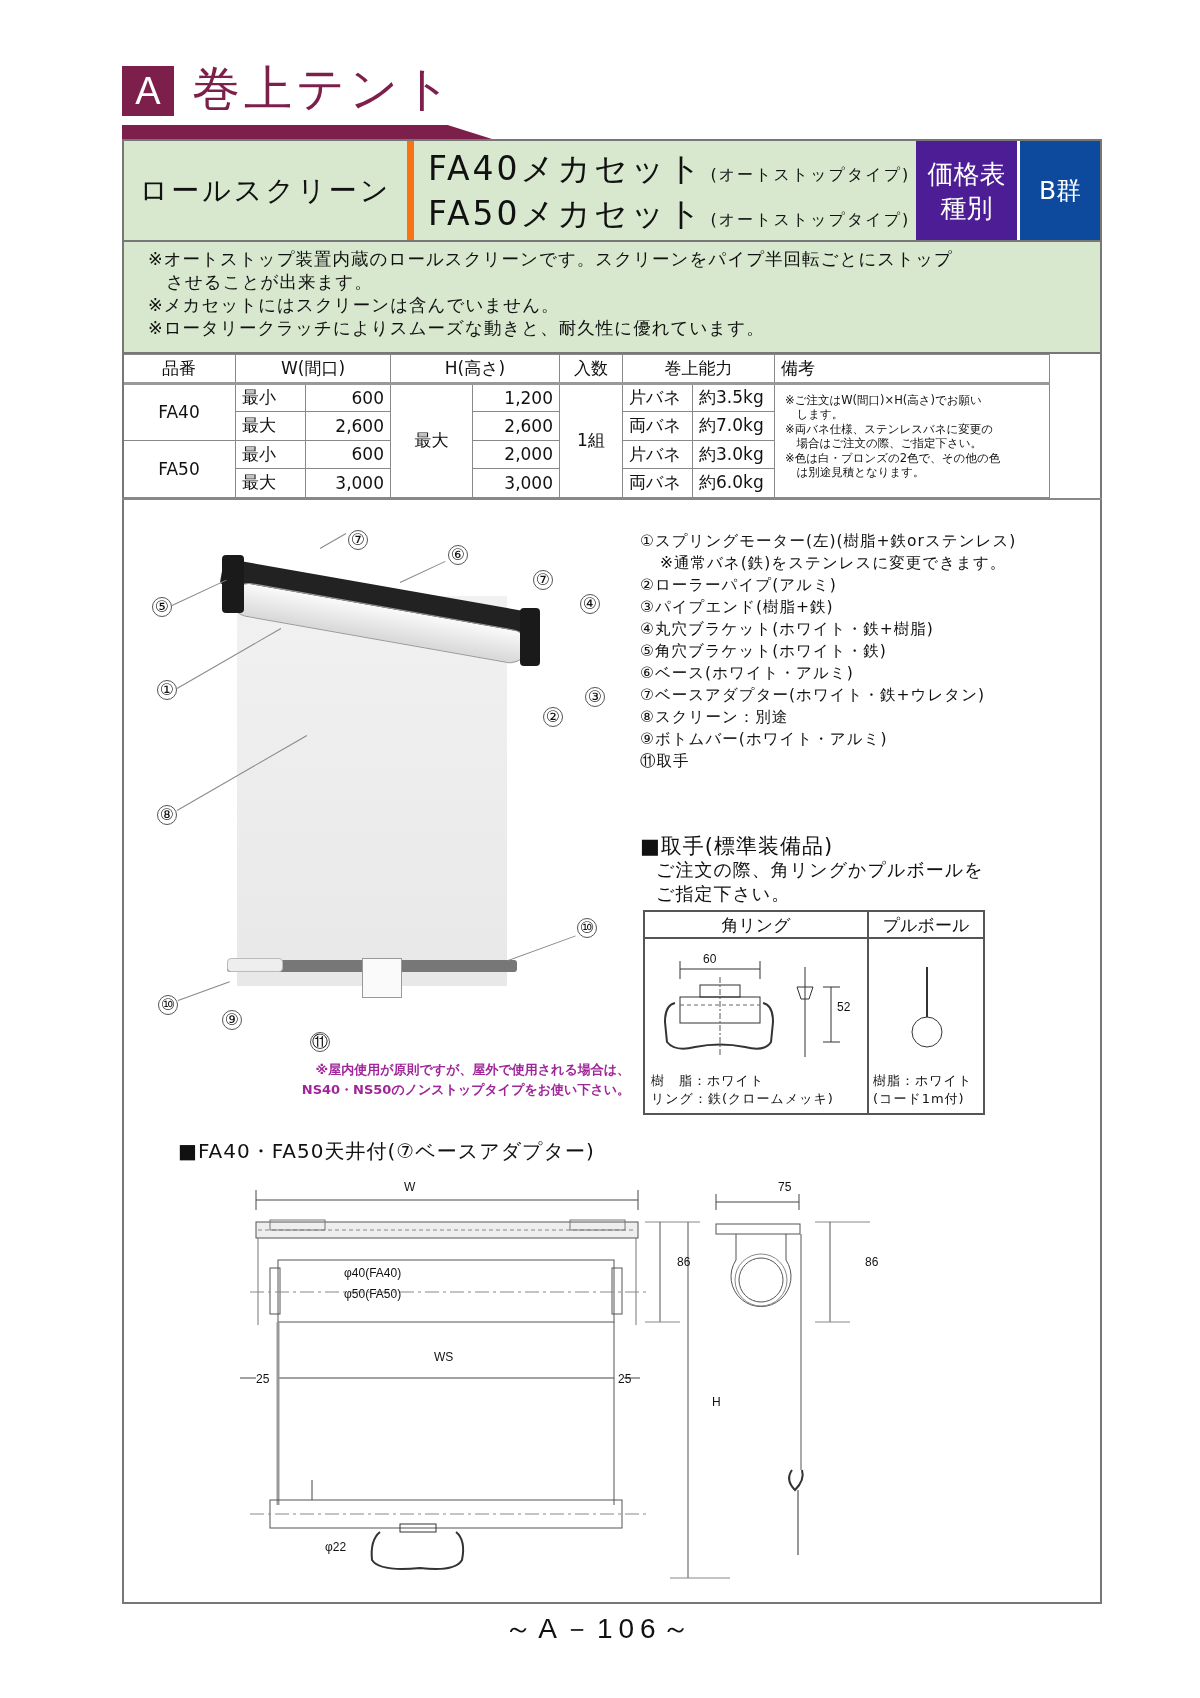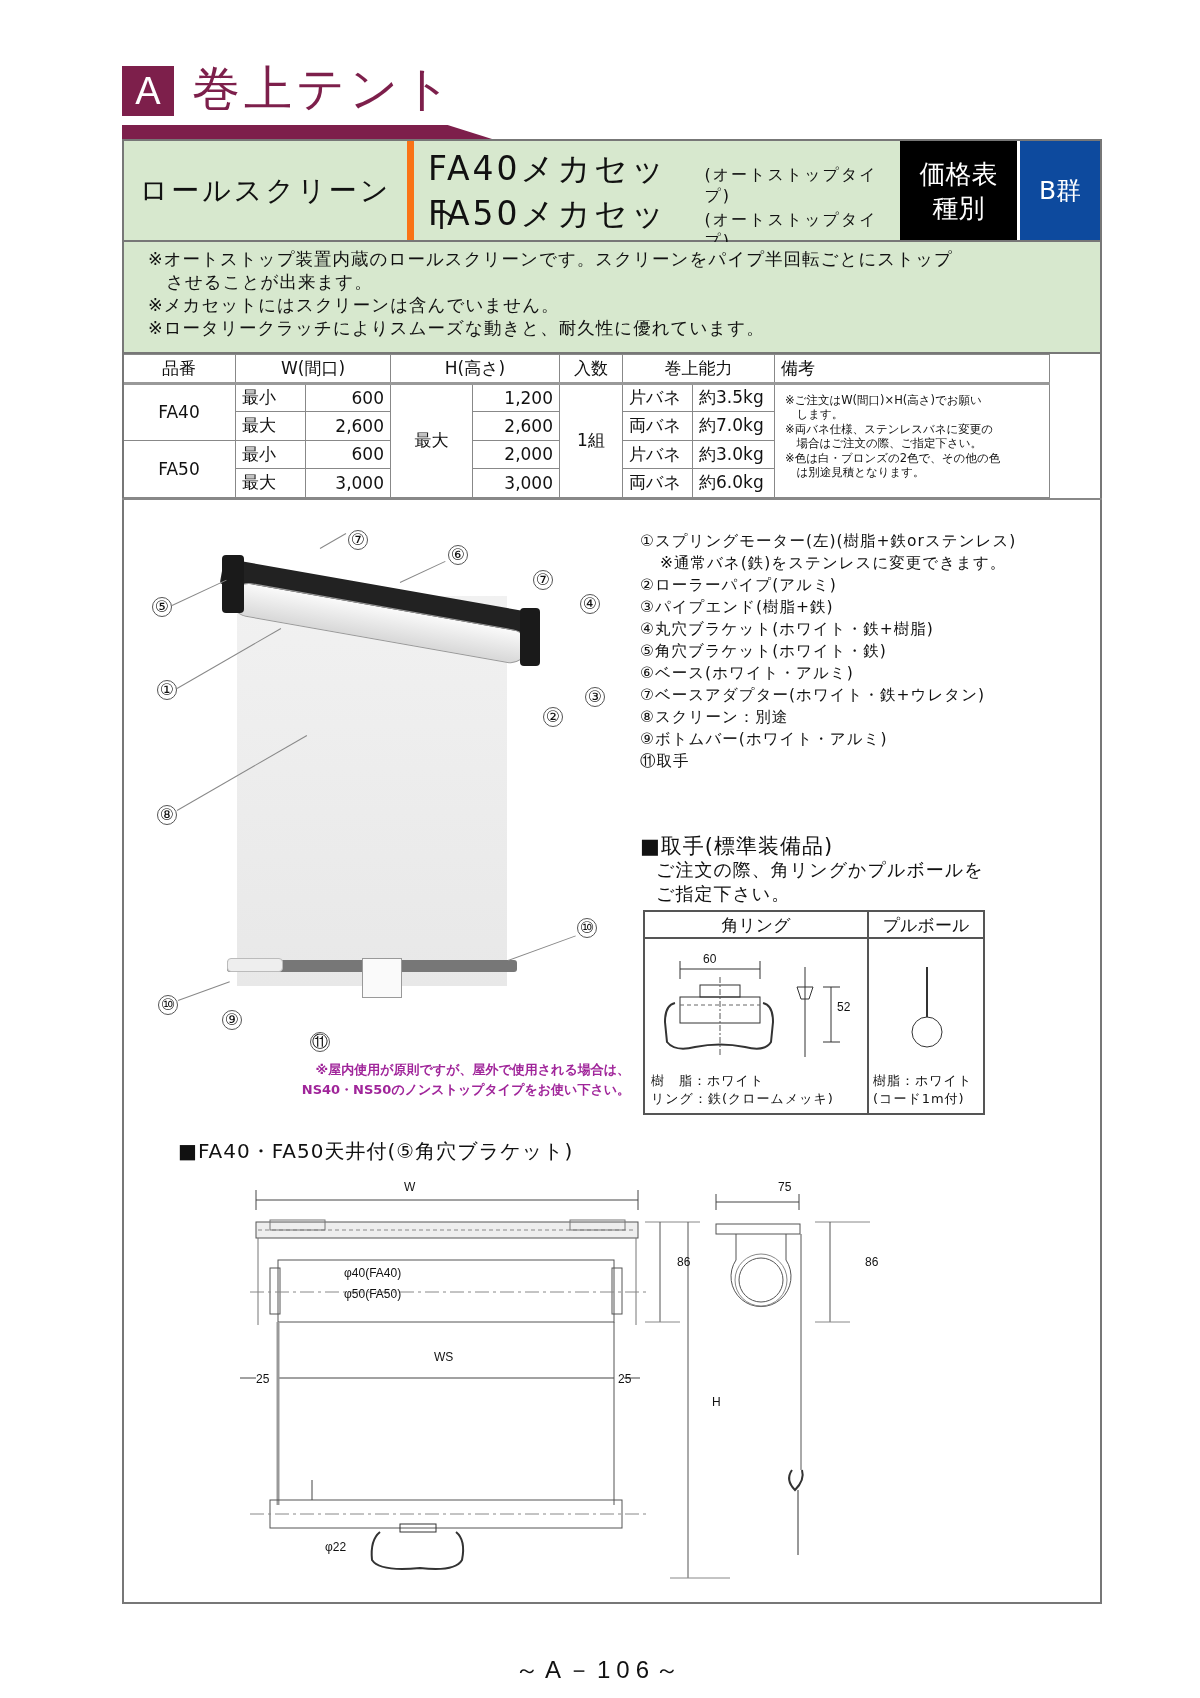--- a/index.html
+++ b/index.html
@@ -11,21 +11,21 @@
   .hdr-title { left: 192px; top: 58px; font-size: 48px; color: #7d1f4b; letter-spacing: 4px; line-height: 60px; }
   .hdr-bar { left: 122px; top: 125px; width: 370px; height: 14px; background: #7d1f4b; clip-path: polygon(0 0, 88% 0, 100% 100%, 0 100%); }
 
   
   .title-block { left: 122px; top: 139px; width: 980px; height: 103px; border: 2px solid #777; background: #d7e8ce; display: flex; }
   .tb-cat { width: 290px; border-right: 7px solid #f97316; display: flex; align-items: center; justify-content: center; font-size: 28px; letter-spacing: 3px; }
   .tb-prod { flex: 1; padding: 6px 0 0 14px; }
   .tb-prod .line { display: flex; align-items: baseline; height: 45px; }
   .tb-prod .name { font-size: 33px; letter-spacing: 3px; font-family: "DejaVu Sans", sans-serif; }
   .tb-prod .sub { font-size: 16px; margin-left: 6px; letter-spacing: 2px; }
-  .tb-price { width: 120px; background: #000000; color: #fff; font-size: 26px; text-align: center; display: flex; flex-direction: column; justify-content: center; line-height: 34px; border-right: 3px solid #fff; }
+  .tb-price { width: 104px; background: #4c1d95; color: #fff; font-size: 26px; text-align: center; display: flex; flex-direction: column; justify-content: center; line-height: 34px; border-right: 3px solid #fff; }
   .tb-group { width: 80px; background: #0d4a9e; color: #fff; font-size: 25px; display: flex; align-items: center; justify-content: center; }
 
   
   .notes { left: 122px; top: 242px; width: 980px; height: 112px; background: #d7e8ce; border-left: 2px solid #777; border-right: 2px solid #777; border-bottom: 2px solid #777; padding: 6px 0 0 24px; font-size: 17.5px; line-height: 23px; letter-spacing: 1px; }
   .notes .ind { padding-left: 18px; }
 
   
   .spec { left: 122px; top: 354px; width: 928px; border-collapse: collapse; font-size: 17px; }
   .spec td, .spec th { border: 1.5px solid #888; height: 28.5px; padding: 0 6px; font-weight: normal; }
   .spec th { text-align: center; font-weight: normal; border-bottom: 3px solid #999; }
@@ -58,21 +58,21 @@
   .h-title { left: 640px; top: 832px; font-size: 21px; letter-spacing: 1px; }
   .h-desc { left: 656px; top: 858px; font-size: 18px; line-height: 24px; letter-spacing: 1px; }
   .h-table { left: 643px; top: 910px; width: 342px; height: 205px; border: 2px solid #555; }
   .h-table .hd { position: absolute; top: 0; height: 27px; border-bottom: 2px solid #555; font-size: 17px; text-align: center; line-height: 27px; }
   .h-table .vline { position: absolute; left: 222px; top: 0; width: 2px; height: 100%; background: #555; }
   .h-table .cap { position: absolute; font-size: 13px; line-height: 18px; letter-spacing: 1px; }
 
   .warn { left: 240px; top: 1060px; font-size: 13px; color: #a0259a; line-height: 20px; text-align: right; width: 390px; font-weight: bold; }
 
   .diag-title { left: 178px; top: 1138px; font-size: 20px; letter-spacing: 1px; }
-  .page-no { left: 0; top: 1610px; width: 1200px; text-align: center; font-size: 24px; letter-spacing: 6px; font-family: "Liberation Sans", sans-serif; margin-top: 44px; }
+  .page-no { left: 0; top: 1610px; width: 1200px; text-align: center; font-size: 28px; letter-spacing: 6px; font-family: "Liberation Sans", sans-serif; }
   .dim { font-size: 12px; font-family: "Liberation Sans", sans-serif; }
 </style>
 </head>
 <body>
 
 <div class="abs hdr-badge">A</div>
 <div class="abs hdr-title">巻上テント</div>
 <div class="abs hdr-bar"></div>
 
 <div class="abs title-block">
@@ -253,21 +253,21 @@
     <div>樹脂：ホワイト</div>
     <div>(コード1m付)</div>
   </div>
 </div>
 
 <div class="abs warn">
   <div>※屋内使用が原則ですが、屋外で使用される場合は、</div>
   <div>NS40・NS50のノンストップタイプをお使い下さい。</div>
 </div>
 
-<div class="abs diag-title">■FA40・FA50天井付(⑤角穴ブラケット)</div>
+<div class="abs diag-title">■FA40・FA50天井付(⑦ベースアダプター)</div>
 <svg class="abs" style="left:230px;top:1180px" width="660" height="400">
 
   <line x1="26" y1="10" x2="26" y2="30" stroke="#444"></line>
   <line x1="408" y1="10" x2="408" y2="30" stroke="#444"></line>
   <line x1="26" y1="20" x2="408" y2="20" stroke="#444"></line>
 
   <rect x="26" y="42" width="382" height="16" fill="#eee" stroke="#555"></rect>
   <line x1="28" y1="50" x2="406" y2="50" stroke="#888" stroke-dasharray="4,3"></line>
   <rect x="40" y="40" width="55" height="10" fill="none" stroke="#777"></rect>
   <rect x="340" y="40" width="55" height="10" fill="none" stroke="#777"></rect>

